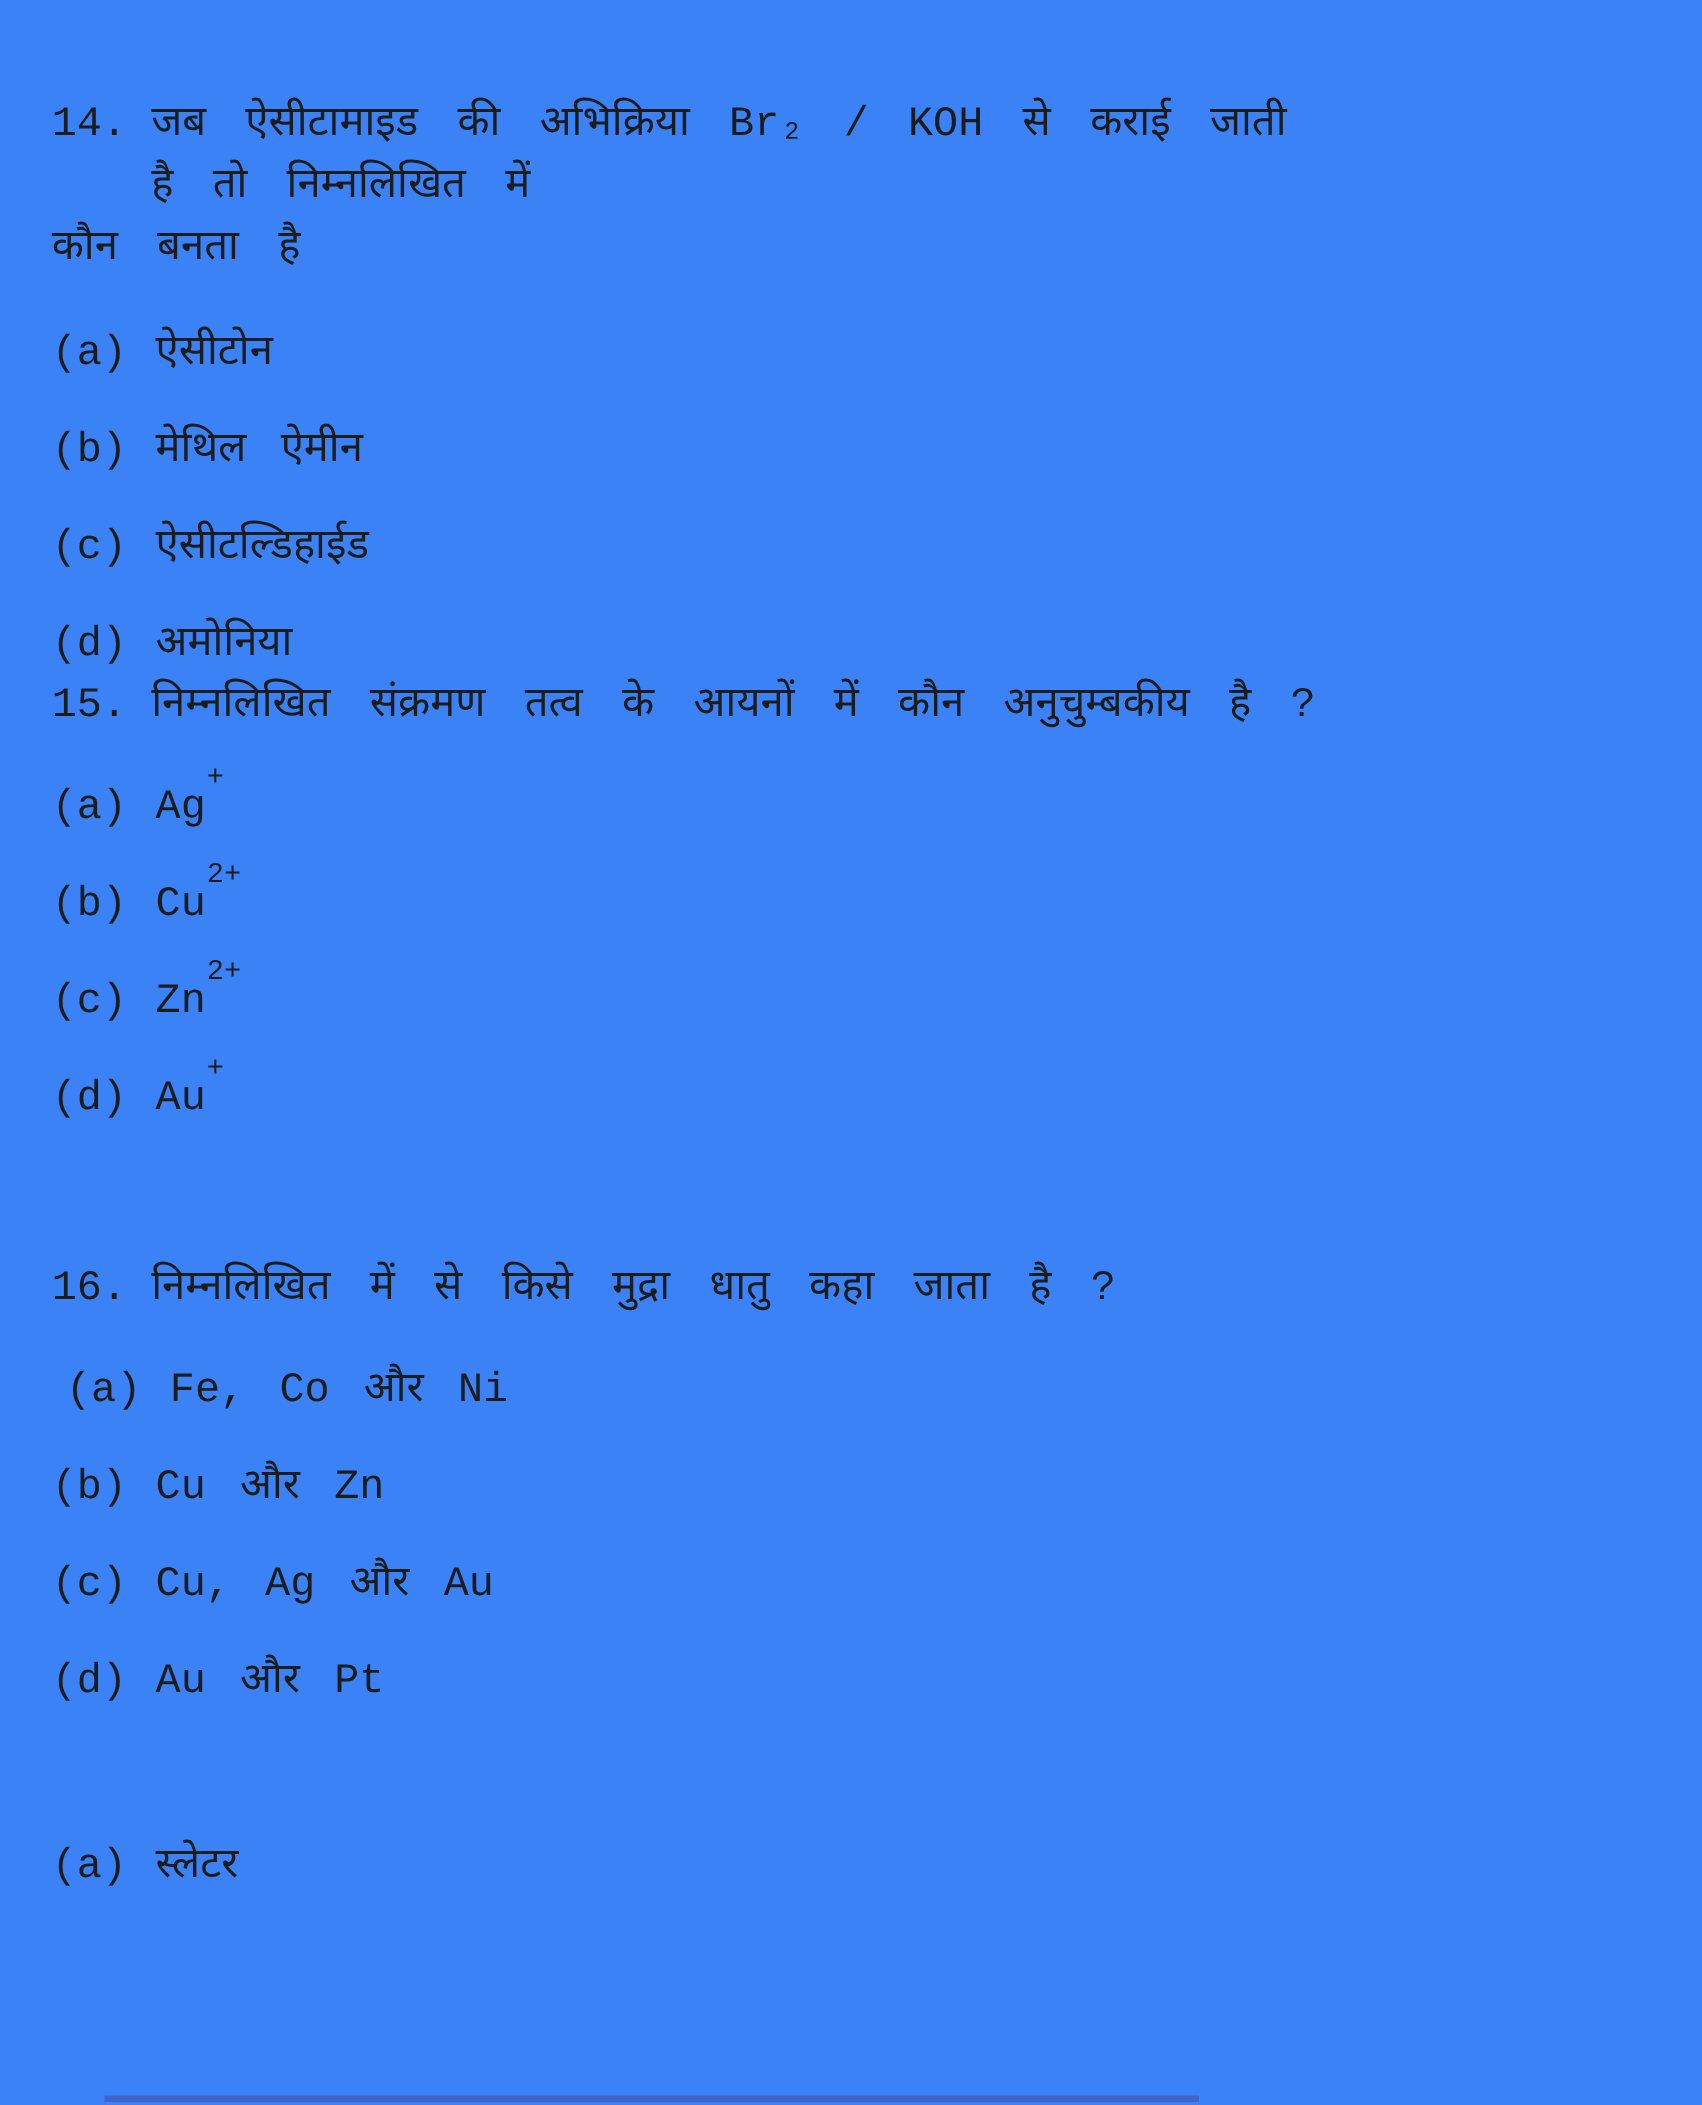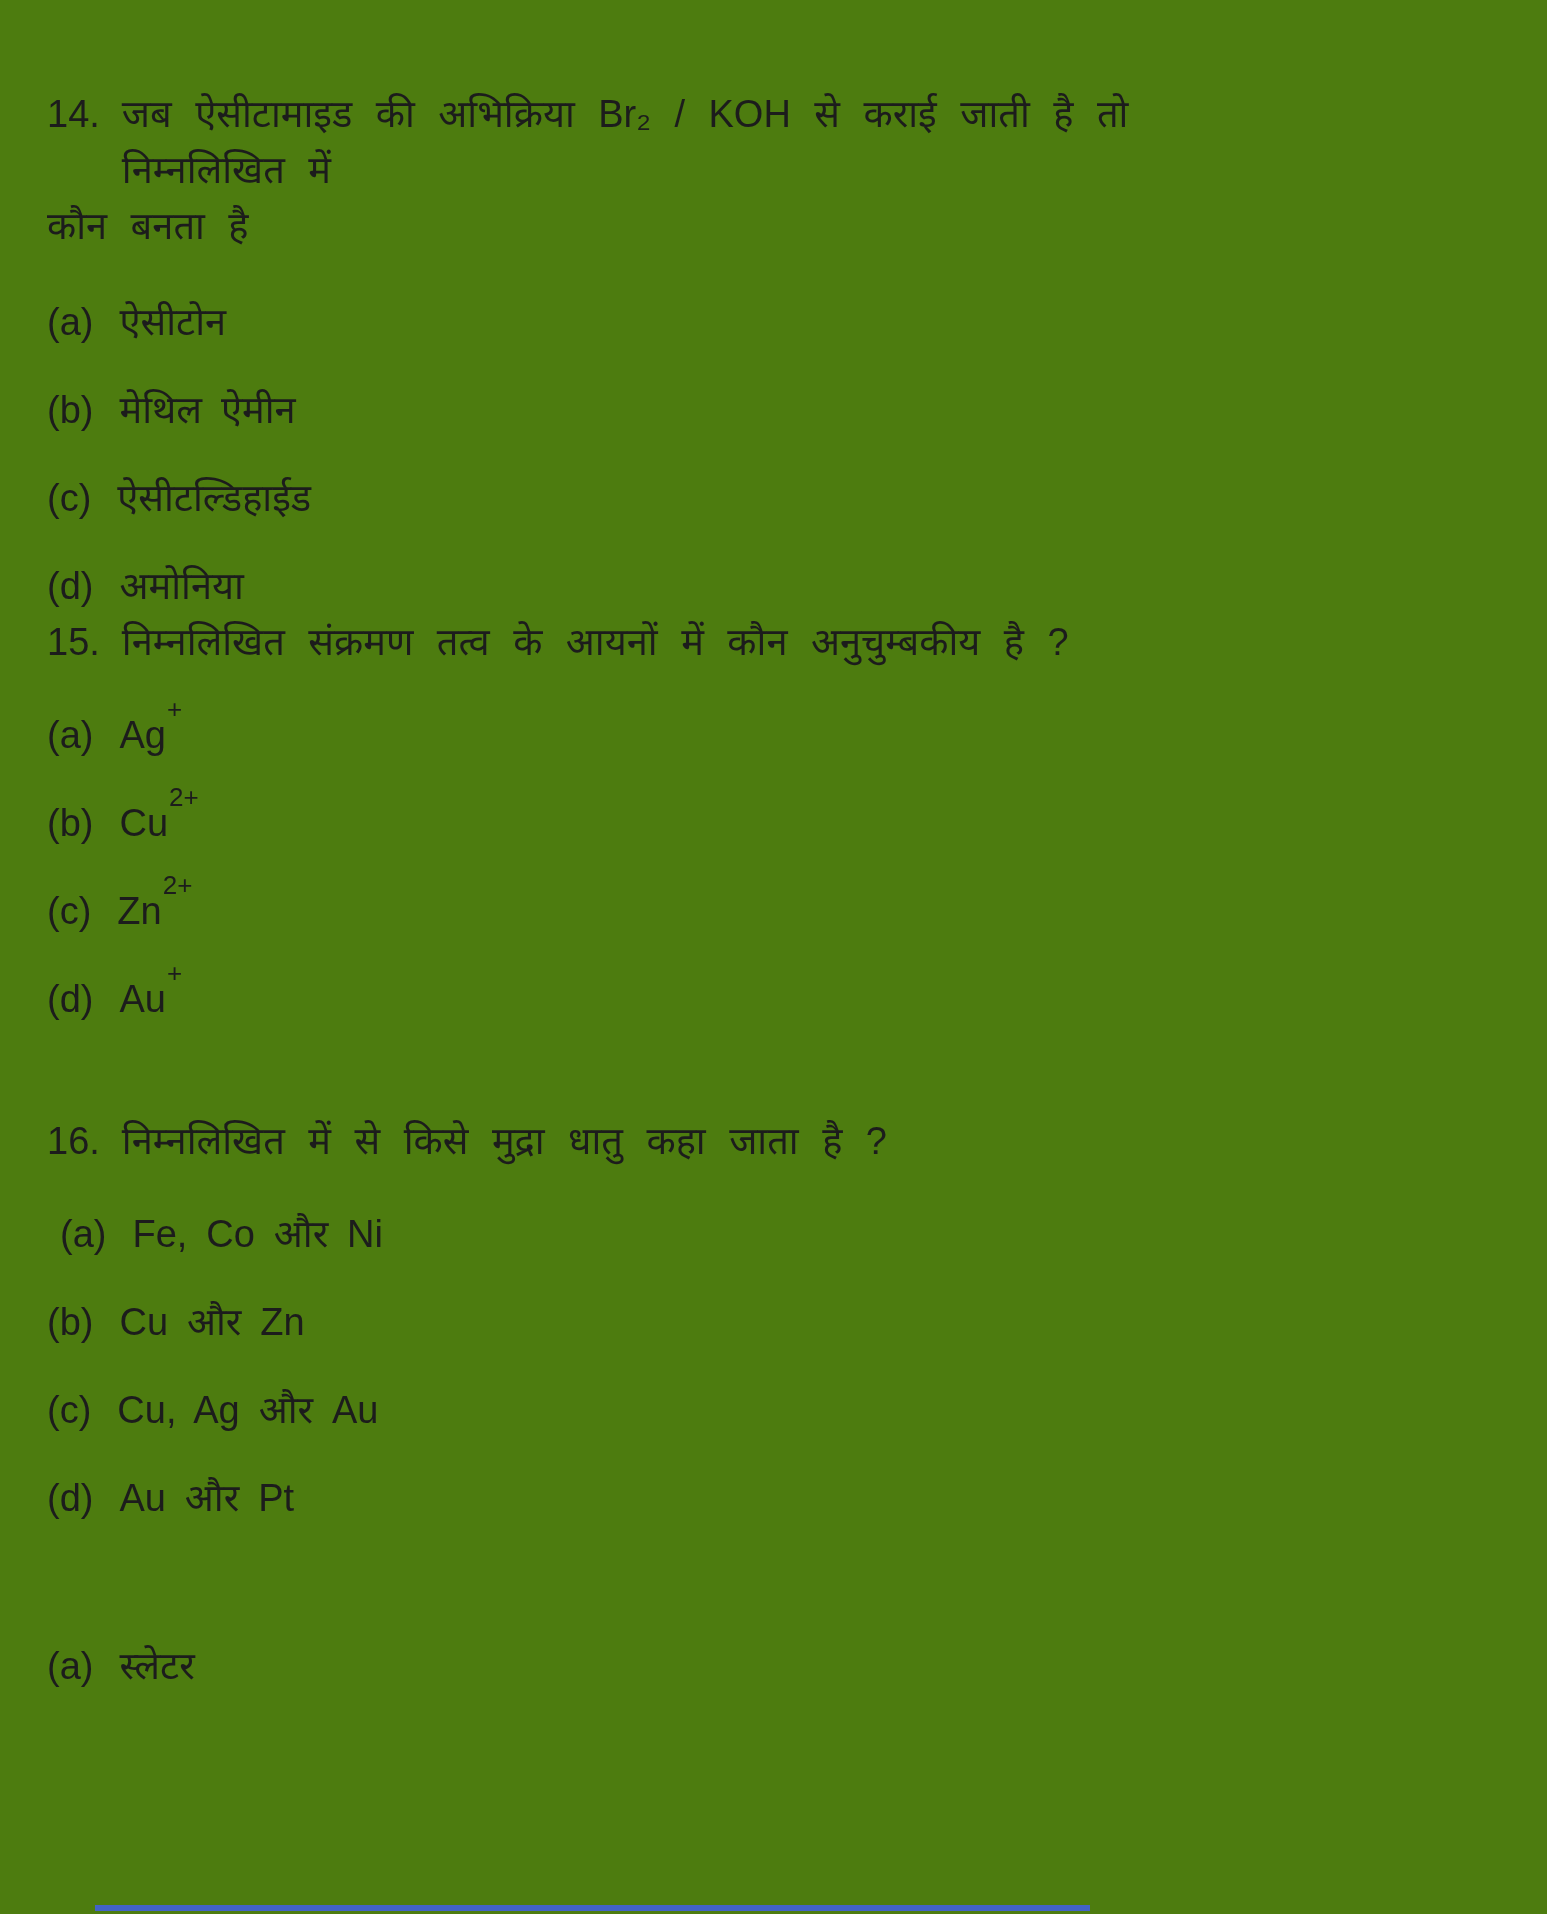--- a/index.html
+++ b/index.html
@@ -50,39 +50,39 @@
   .indent-sm { padding-left: 13px; }
 
   
   .opts-14 .option:first-child { margin-top: 40px; }
   .opts-14 .option + .option { margin-top: 32px; }
 
   .sec-15 { }
   .opts-15 .option:first-child { margin-top: 37px; }
   .opts-15 .option + .option { margin-top: 32px; }
 
-  .sec-16 { margin-top: 86px; }
+  .sec-16 { margin-top: 117px; }
   .opts-16 .option:first-child { margin-top: 37px; }
   .opts-16 .option + .option { margin-top: 32px; }
 
   .sec-17 { margin-top: 112px; }
   .opts-17 .option:first-child { margin-top: 34px; }
 
   .bottom-rule {
     position: absolute;
     left: 95px;
     bottom: 3px;
     width: 995px;
     height: 6px;
   }
 </style>
 </head>
 <body>
 
-<div class="page" style="background: #4d7c0f; color: rgb(28, 28, 28);">
+<div class="page" style="background: #3b82f6; color: rgb(28, 28, 28); font-family: Liberation Mono, monospace;">
   <div class="content">
 
     <section>
       <div class="q-head">
         <span class="q-num">14.</span>
         <span class="q-text">जब ऐसीटामाइड की अभिक्रिया Br₂ / KOH से कराई जाती है तो निम्नलिखित में</span>
       </div>
       <div class="q-line2">कौन बनता है</div>
 
       <div class="opts-14">

